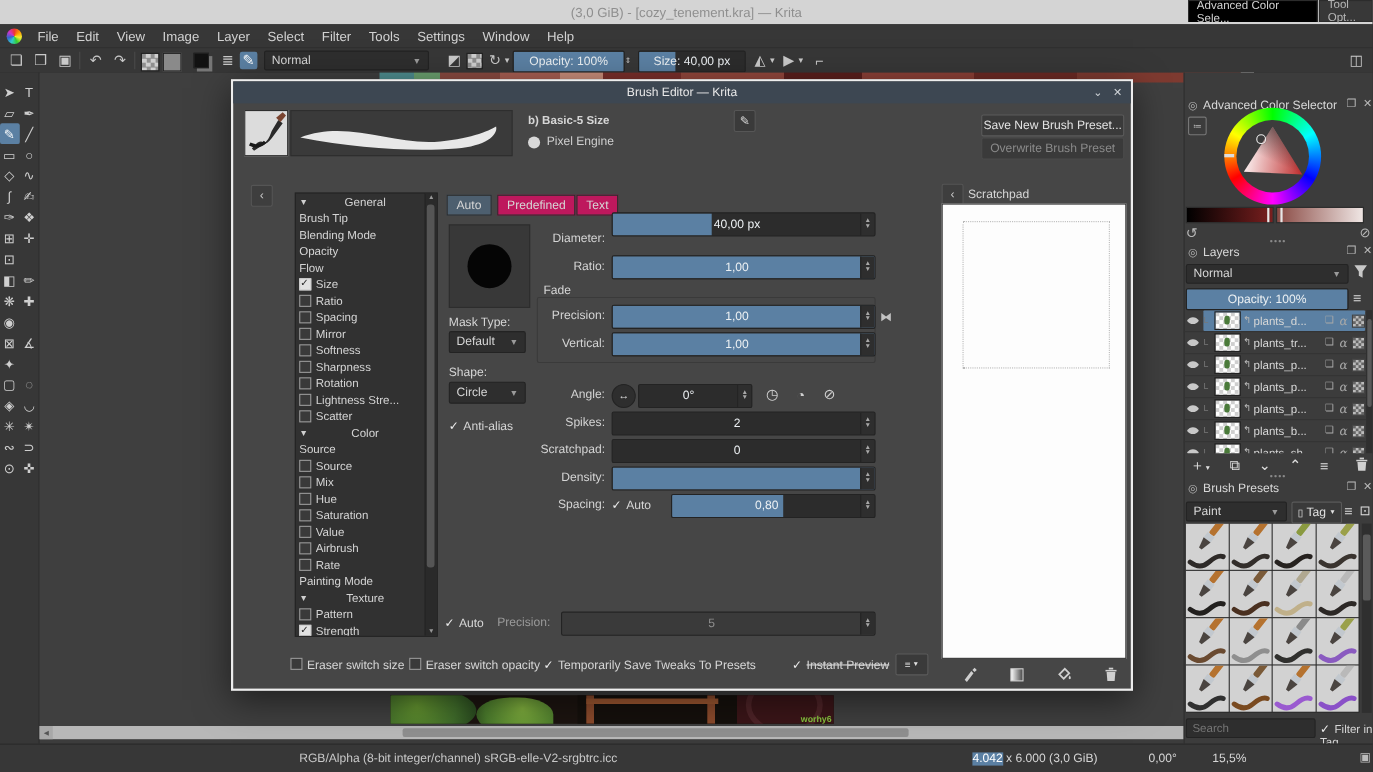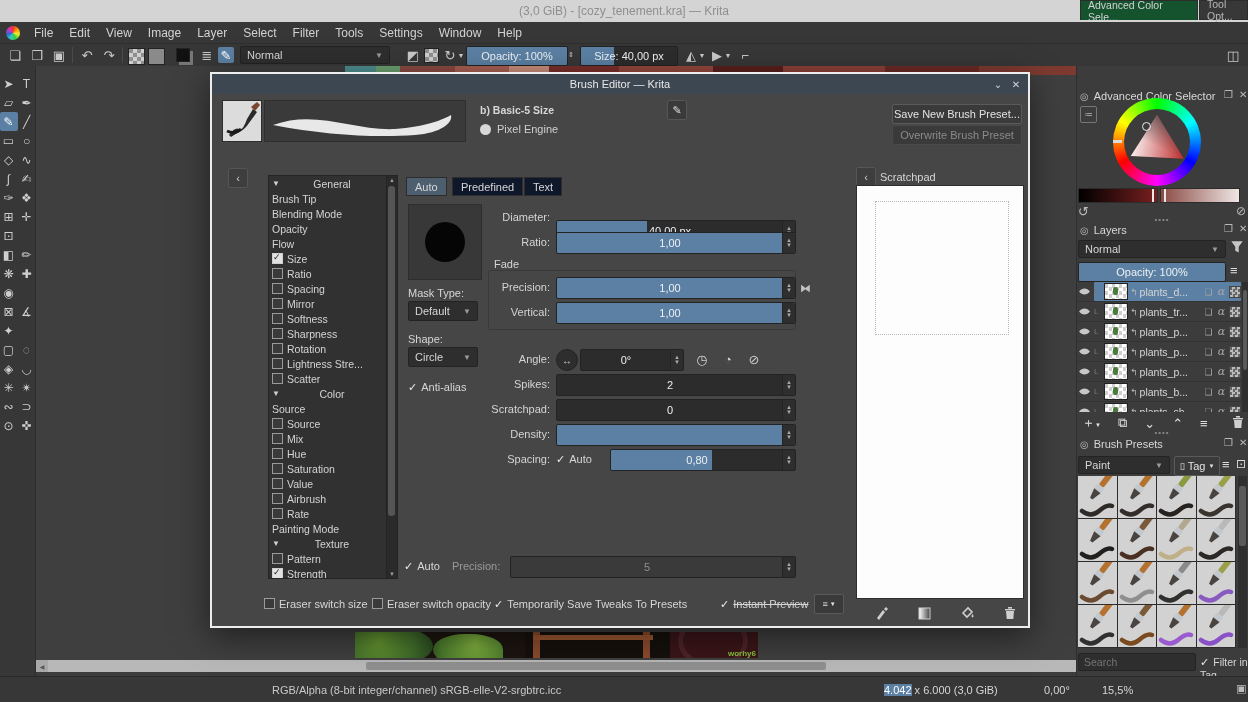--- a/index.html
+++ b/index.html
@@ -74,41 +74,41 @@
   .opt-row .olbl{flex:1;overflow:hidden;text-overflow:ellipsis;}
   .pgico{color:#8f8f8f;font-size:9px;}
   .cb{width:9px;height:9px;border:1px solid #9a9a9a;background:#3a3a3a;margin-right:4px;flex:none;position:relative;}
   .cb.on{background:#e2e2e2;border-color:#cfcfcf;}
   .cb.on::after{content:"✓";position:absolute;left:0px;top:-2px;color:#222;font-size:9px;font-weight:bold;}
   .optscroll{position:absolute;right:0;top:0;bottom:0;width:10px;background:#2a2a2a;border-left:1px solid #242424;}
   .optscroll::before{content:"▲";position:absolute;top:1px;left:2px;font-size:6px;color:#999;}
   .optscroll::after{content:"▼";position:absolute;bottom:1px;left:2px;font-size:6px;color:#999;}
   .optthumb{position:absolute;left:1px;top:10px;width:7px;height:330px;background:#555;border-radius:3px;}
   
-  .tab{position:absolute;top:103px;height:17px;padding:0 8px;background:#0f172a;border:1px solid #2c2c2c;color:#d6d6d6;display:flex;align-items:center;}
+  .tab{position:absolute;top:103px;height:17px;padding:0 8px;background:#be185d;border:1px solid #2c2c2c;color:#d6d6d6;display:flex;align-items:center;}
   .tab.sel{background:#4d5f6f;}
   .prevbox{position:absolute;left:196px;top:130px;width:72px;height:74px;background:#383838;border:1px solid #2d2d2d;display:flex;align-items:center;justify-content:center;}
   .prevcircle{width:40px;height:40px;border-radius:50%;background:#050505;}
   .plabel{position:absolute;width:90px;text-align:right;color:#d4d4d4;}
   .pslider{position:absolute;left:344px;width:238px;height:20px;}
   .fadeframe{position:absolute;left:276px;top:196px;width:306px;height:58px;border:1px solid #3a3a3a;border-radius:2px;}
   .chain{position:absolute;left:588px;top:208px;color:#c2c2c2;font-size:11px;}
   .dial{position:absolute;left:344px;top:275px;width:20px;height:20px;border-radius:50%;background:#2e2e2e;border:1px solid #232323;color:#ddd;display:flex;align-items:center;justify-content:center;font-size:10px;}
   .roundbtn{position:absolute;top:275px;width:20px;height:20px;border-radius:50%;color:#cfcfcf;display:flex;align-items:center;justify-content:center;font-size:13px;}
   .checkmark{color:#ececec;font-weight:bold;margin-right:4px;}
   .dimtext{color:#9a9a9a;}
   
   .scratchhdr{position:absolute;left:668px;top:97px;color:#d6d6d6;}
   .scratchpad{position:absolute;left:644px;top:111px;width:168px;height:414px;background:#fdfdfd;border:1px solid #2e2e2e;box-sizing:border-box;}
   .scratchdots{position:absolute;left:18px;top:15px;width:132px;height:132px;border:1px dotted #b8b8b8;}
   .spico{position:absolute;top:529px;width:20px;height:20px;display:flex;align-items:center;justify-content:center;}
   
   .docker{left:1076px;top:66px;width:172px;height:610px;background:#3c3c3c;border-left:1px solid #2e2e2e;}
   .dtab{position:absolute;top:0;height:20px;display:flex;align-items:center;padding:0 7px;font-size:10.5px;color:#d2d2d2;box-sizing:border-box;}
-  .dtab.sel{background:#14532d;border:1px solid #2c2c2c;border-bottom:none;}
+  .dtab.sel{background:#000000;border:1px solid #2c2c2c;border-bottom:none;}
   .dtab.uns{background:#383838;border:1px solid #2c2c2c;color:#b5b5b5;}
   .dhdr{position:absolute;height:16px;display:flex;align-items:center;gap:5px;color:#d8d8d8;}
   .dico{color:#b9b9b9;font-size:10px;}
   .wheel{position:absolute;left:1113px;top:98px;width:88px;height:88px;border-radius:50%;
      background:conic-gradient(#0f0,#0ff,#00f,#f0f,#f00,#ff0,#0f0);}
   .wheel::after{content:"";position:absolute;left:11px;top:11px;width:66px;height:66px;border-radius:50%;background:#3c3c3c;}
   .svtri{position:absolute;left:1125px;top:110px;width:64px;height:64px;z-index:2;
      background:linear-gradient(205deg,rgba(10,10,10,.85),rgba(0,0,0,0) 55%),linear-gradient(100deg,#fff 12%,#c03030 88%);
      clip-path:polygon(50% 8%,92% 76%,9% 72%);}
   .svcursor{position:absolute;left:1142px;top:122px;width:7px;height:7px;border:1.5px solid #eee;border-radius:50%;z-index:3;box-shadow:0 0 1px #333;}
@@ -453,21 +453,21 @@
       </div>
     <div class="tab" style="left:312px">
         <span>Text</span>
       </div>
 
     <div class="prevbox">
         <i class="prevcircle"></i>
       </div>
 
     <span class="plabel" style="left:248px;top:137px">Diameter:</span>
-    <div class="slider pslider" style="top:146px">
+    <div class="slider pslider" style="top:119px">
       <i class="fill" style="width:38%"></i>
         <span class="val">40,00 px</span>
         <b class="spin"></b>
     </div>
     <span class="plabel" style="left:248px;top:162px">Ratio:</span>
     <div class="slider pslider" style="top:158px">
       <i class="fill" style="width:100%"></i>
         <span class="val">1,00</span>
         <b class="spin"></b>
     </div>

